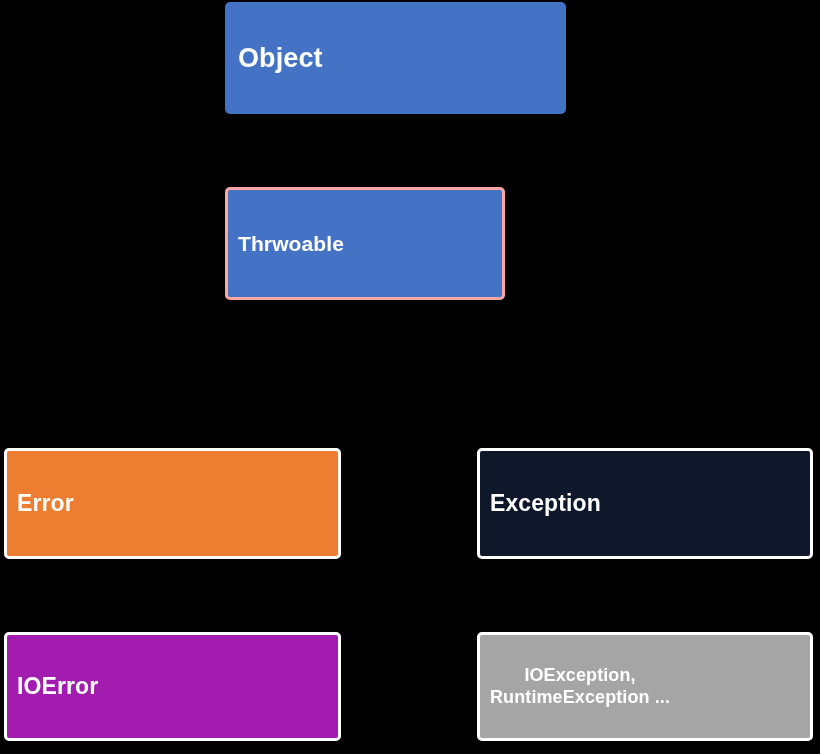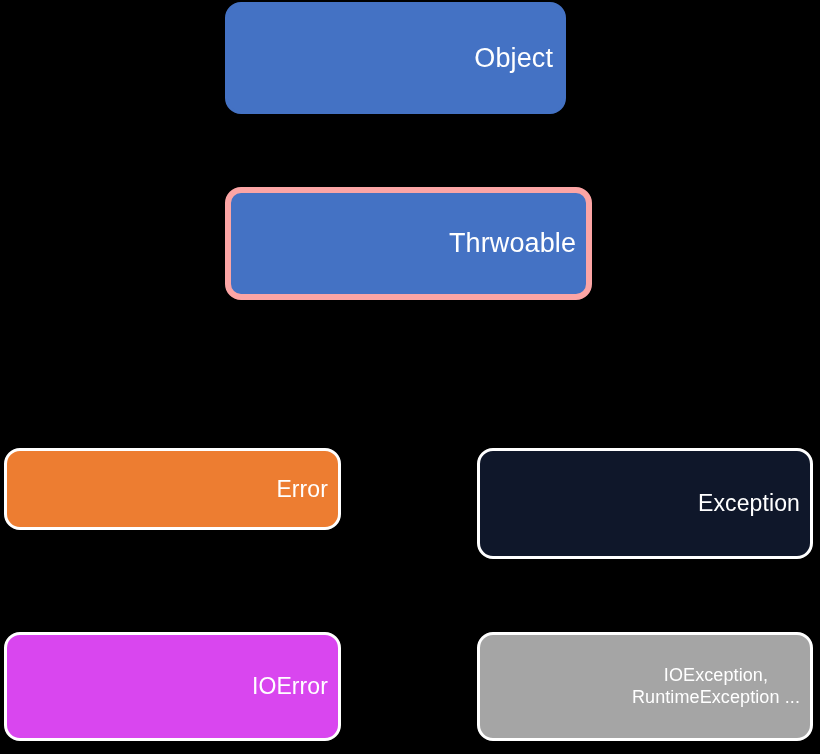--- a/index.html
+++ b/index.html
@@ -23,25 +23,25 @@
     width: 820px;
     height: 754px;
     background: #000000;
   }
 
   .node {
     position: absolute;
     box-sizing: border-box;
     display: flex;
     align-items: center;
-    justify-content: flex-end;
+    justify-content: flex-start;
     text-align: center;
-    border-radius: 16px;
+    border-radius: 5px;
     color: #ffffff;
-    font-weight: normal;
+    font-weight: bold;
     line-height: 1.22;
     letter-spacing: 0.1px;
     -webkit-font-smoothing: antialiased;
   }
 
   .node-label {
     display: block;
     white-space: pre-line;
     padding: 0 10px;
   }
@@ -54,33 +54,33 @@
     height: 112px;
     background: #4472C4;
     border: 3px solid #4472C4;
     font-size: 27px;
   }
 
   
   .node--throwable {
     left: 225px;
     top: 187px;
-    width: 367px;
+    width: 280px;
     height: 113px;
     background: #4472C4;
-    border: 6px solid #fca5a5;
-    font-size: 27px;
+    border: 3px solid #fca5a5;
+    font-size: 21px;
   }
 
   
   .node--error {
     left: 4px;
     top: 448px;
     width: 337px;
-    height: 82px;
+    height: 111px;
     background: #ED7D31;
     border: 3px solid #FFFFFF;
     font-size: 23px;
   }
 
   .node--exception {
     left: 477px;
     top: 448px;
     width: 336px;
     height: 111px;
@@ -88,21 +88,21 @@
     border: 3px solid #FFFFFF;
     font-size: 23px;
   }
 
   
   .node--ioerror {
     left: 4px;
     top: 632px;
     width: 337px;
     height: 109px;
-    background: #d946ef;
+    background: #a21caf;
     border: 3px solid #FFFFFF;
     font-size: 23px;
   }
 
   .node--subexceptions {
     left: 477px;
     top: 632px;
     width: 336px;
     height: 109px;
     background: #A5A5A5;

